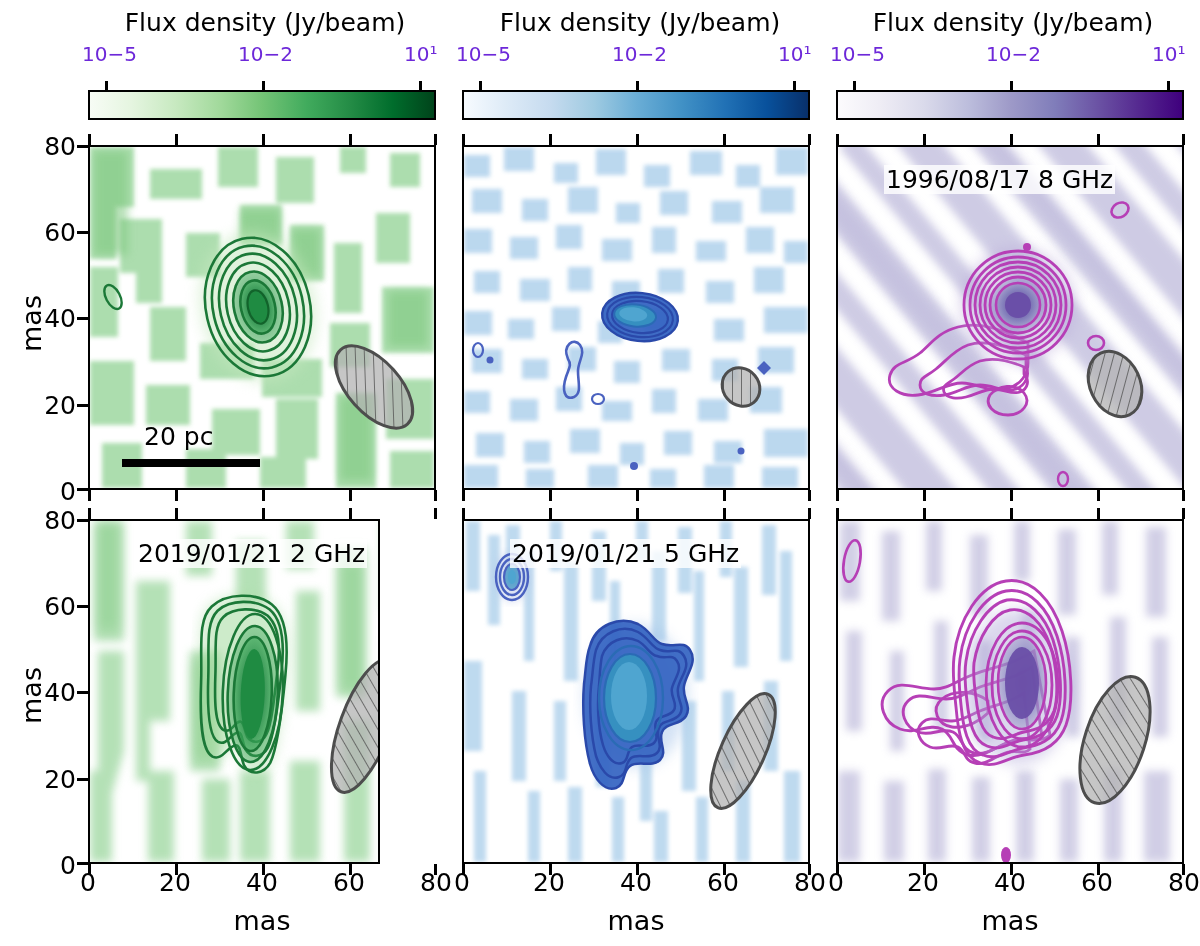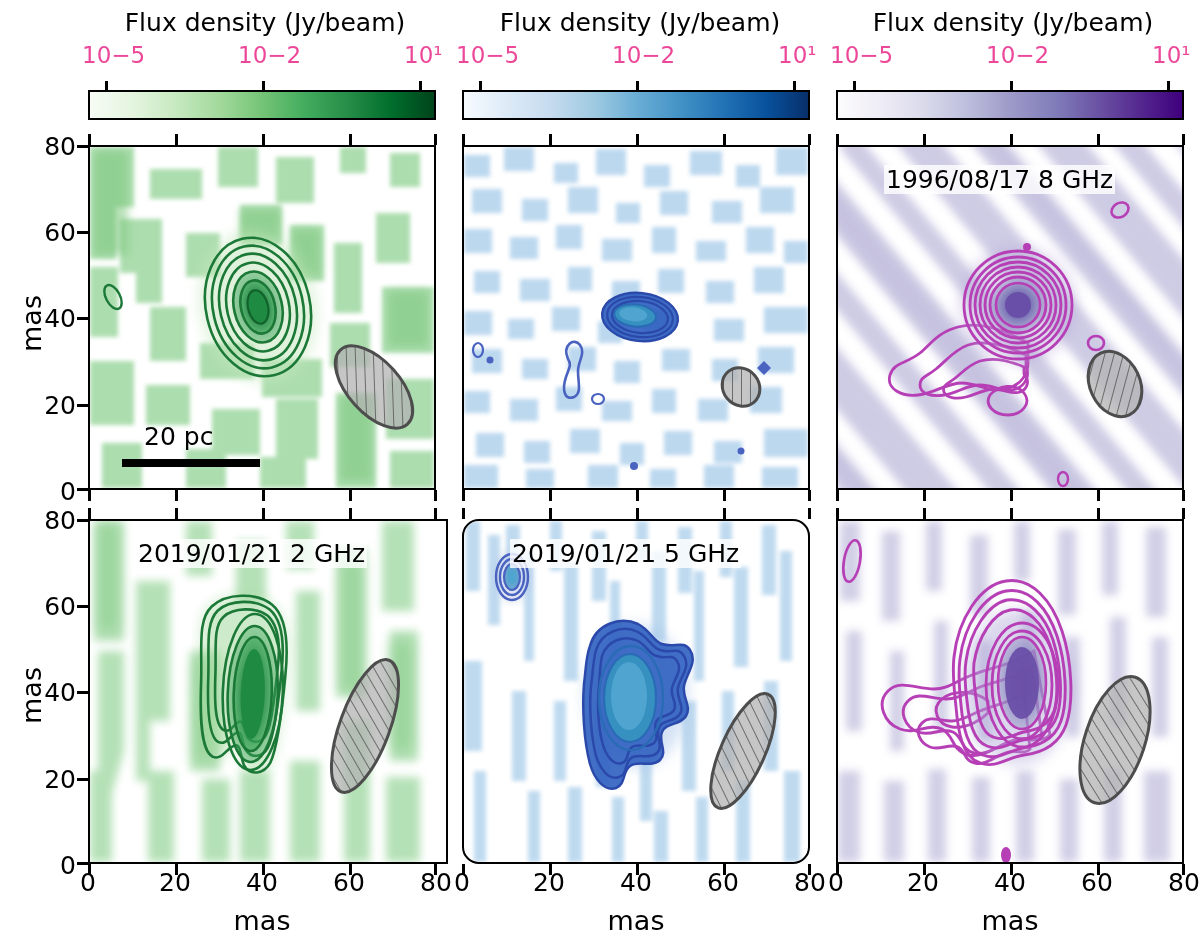--- a/index.html
+++ b/index.html
@@ -1,19 +1,19 @@
 <!DOCTYPE html>
 <html><head>
 <meta charset="utf-8">
 <style>
   html,body{margin:0;padding:0;background:#ffffff;}
   body{width:1200px;height:946px;font-family:"DejaVu Sans","Liberation Sans",sans-serif;overflow:hidden;}
   #fig{position:relative;width:1200px;height:946px;}
   .cb-title{position:absolute;font-size:25px;color:#000;text-align:center;white-space:nowrap;}
-  .cb-tick{position:absolute;font-size:23px;color:#ec4899;white-space:nowrap;}
+  .cb-tick{position:absolute;font-size:20px;color:#6d28d9;white-space:nowrap;}
   .cbar{position:absolute;height:30px;border:2.5px solid #000;box-sizing:border-box;}
   .cbtickmark{position:absolute;width:2.5px;background:#000;height:9px;}
   .panel{position:absolute;box-sizing:border-box;border:2.5px solid #000;overflow:hidden;background:#fff;}
   .ylab{position:absolute;font-size:27px;color:#000;transform-origin:50% 50%;transform:rotate(-90deg);white-space:nowrap;}
   .xlab{position:absolute;font-size:27px;color:#000;white-space:nowrap;text-align:center;}
   .ytick{position:absolute;font-size:25px;color:#000;text-align:right;white-space:nowrap;}
   .xtick{position:absolute;font-size:25px;color:#000;text-align:center;white-space:nowrap;}
   .tickmk{position:absolute;background:#000;}
   .plabel{position:absolute;font-size:25px;color:#000;white-space:nowrap;background:rgba(255,255,255,0.80);padding:0 2px;}
   .scaletxt{position:absolute;font-size:25px;color:#000;white-space:nowrap;}
@@ -275,21 +275,21 @@
       <ellipse cx="258" cy="196" rx="8" ry="7" fill="none" stroke="#b63fb6" stroke-width="2.6"></ellipse>
       <circle cx="189" cy="100" r="4" fill="#b63fb6"></circle>
       <ellipse cx="225" cy="332" rx="5" ry="7" fill="none" stroke="#b63fb6" stroke-width="2.4"></ellipse>
       <g transform="translate(277,237) rotate(-25)">
         <ellipse rx="25" ry="34" fill="url(#hatch)" stroke="#4d4d4d" stroke-width="3"></ellipse>
       </g>
     </svg>
     <div class="plabel" style="left:46px;top:18px;text-align:right;">1996/08/17 8 GHz</div>
   </div>
 
-  <div class="panel" style="left:88px;top:519px;width:360px;height:345px;">
+  <div class="panel" style="left:88px;top:519px;width:292px;height:345px;">
     <svg width="344" height="341" viewBox="0 0 344 341">
       <g fill="#a8dcaa" opacity="0.85" filter="url(#blur4)">
         <path d="M4 0 h30 v120 h-30 z"></path>
         <path d="M8 130 h26 v100 l-14 50 h-12 z"></path>
         <path d="M0 250 h22 v91 h-22 z"></path>
         <path d="M46 60 h34 v140 h-20 v60 h-14 z"></path>
         <path d="M58 250 h26 v91 h-26 z"></path>
         <path d="M96 0 h26 v55 h-26 z"></path>
         <path d="M100 130 h30 v120 h-30 z"></path>
         <path d="M112 258 h28 v83 h-28 z"></path>
@@ -323,21 +323,21 @@
         <ellipse cx="0" cy="8" rx="19" ry="57" fill="none" stroke="#1b7837" stroke-width="2.6"></ellipse>
         <ellipse cx="0" cy="8" rx="12" ry="45" fill="#1f8b42"></ellipse>
       </g>
       <g transform="translate(275,205) rotate(-70)">
         <ellipse rx="70" ry="25" fill="url(#hatch)" stroke="#4d4d4d" stroke-width="3"></ellipse>
       </g>
     </svg>
     <div class="plabel" style="left:46px;top:18px;">2019/01/21 2 GHz</div>
   </div>
 
-  <div class="panel" style="left:462px;top:519px;width:348px;height:345px;border-radius:17px;">
+  <div class="panel" style="left:462px;top:519px;width:348px;height:345px;">
     <svg width="344" height="341" viewBox="0 0 344 341">
       <g fill="#b8d6ee" opacity="0.9" filter="url(#blur2)">
         <path d="M2 0 h14 v70 h-14 z M24 14 h12 v90 h-12 z M0 140 h18 v90 h-18 z M10 250 h12 v91 h-12 z"></path>
         <path d="M42 4 h14 v60 h-14 z M60 30 h10 v110 h-10 z M48 170 h14 v90 h-14 z M64 270 h12 v71 h-12 z"></path>
         <path d="M86 0 h12 v50 h-12 z M100 40 h14 v120 h-14 z M90 180 h12 v80 h-12 z M104 266 h14 v75 h-14 z"></path>
         <path d="M128 10 h14 v70 h-14 z M146 60 h10 v100 h-10 z M132 186 h14 v80 h-14 z M148 276 h12 v65 h-12 z"></path>
         <path d="M172 0 h12 v40 h-12 z M188 30 h14 v90 h-14 z M176 240 h12 v60 h-12 z M190 290 h14 v51 h-14 z"></path>
         <path d="M214 6 h14 v66 h-14 z M230 50 h10 v110 h-10 z M218 180 h14 v90 h-14 z M232 276 h12 v65 h-12 z"></path>
         <path d="M256 0 h12 v56 h-12 z M270 46 h14 v100 h-14 z M258 170 h12 v80 h-12 z M272 260 h14 v81 h-14 z"></path>
         <path d="M298 4 h14 v70 h-14 z M316 30 h12 v110 h-12 z M300 160 h14 v90 h-14 z M320 250 h16 v91 h-16 z"></path>

